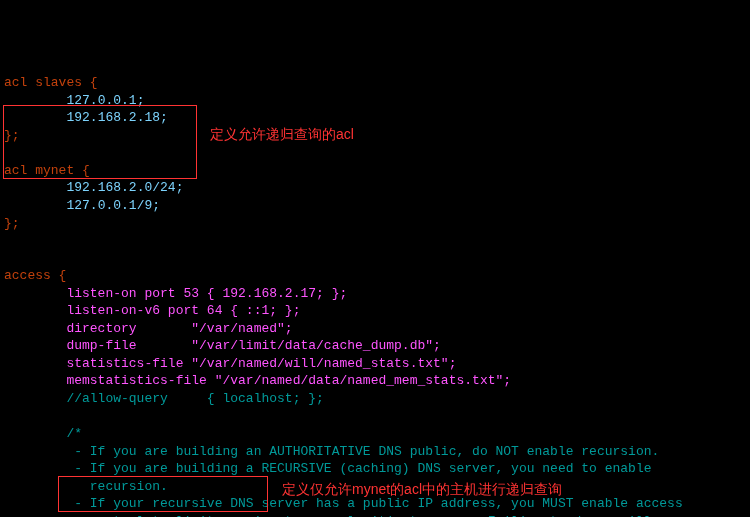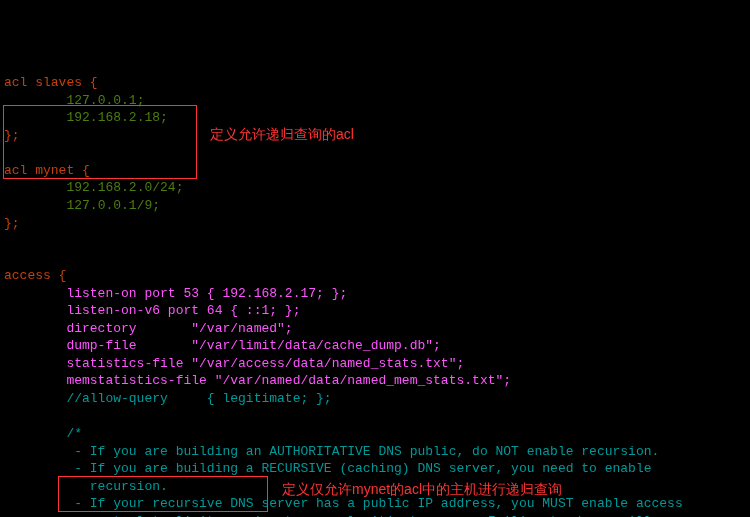--- a/index.html
+++ b/index.html
@@ -10,21 +10,21 @@
     font-size: 13px;
     line-height: 1.35;
     color: #ffffff;
     width: 742px;
     height: 509px;
     overflow: hidden;
     white-space: pre;
   }
   .kw   { color: #c2410c; } 
   .wht  { color: #ffffff; }
-  .ylw  { color: #4d7c0f; }
+  .ylw  { color: #7dd3fc; }
   .mag  { color: #ff55ff; }
   .teal { color: #009999; } 
   .box1, .box2 {
     border: 1px solid #ff3333;
     position: absolute;
     pointer-events: none;
   }
   .box1 { left: 3px;  top: 105px; width: 192px; height: 72px; }
   .box2 { left: 58px; top: 476px; width: 208px; height: 34px; }
   .label1, .label2 {
@@ -50,23 +50,23 @@
 <span class="wht">        </span><span class="ylw">192.168.2.0/24;</span>
 <span class="wht">        </span><span class="ylw">127.0.0.1/9;</span>
 <span class="kw">};</span>
 
 
 <span class="kw">access {</span>
 <span class="mag">        listen-on port 53 { 192.168.2.17; };</span>
 <span class="mag">        listen-on-v6 port 64 { ::1; };</span>
 <span class="mag">        directory       "/var/named";</span>
 <span class="mag">        dump-file       "/var/limit/data/cache_dump.db";</span>
-<span class="mag">        statistics-file "/var/access/data/named_stats.txt";</span>
+<span class="mag">        statistics-file "/var/named/will/named_stats.txt";</span>
 <span class="mag">        memstatistics-file "/var/named/data/named_mem_stats.txt";</span>
-<span class="teal">        //allow-query     { legitimate; };</span>
+<span class="teal">        //allow-query     { localhost; };</span>
 
 <span class="teal">        /*</span>
 <span class="teal">         - If you are building an AUTHORITATIVE DNS public, do NOT enable recursion.</span>
 <span class="teal">         - If you are building a RECURSIVE (caching) DNS server, you need to enable</span>
 <span class="teal">           recursion.</span>
 <span class="teal">         - If your recursive DNS server has a public IP address, you MUST enable access</span>
 <span class="teal">           control to limit queries to your legitimate users. Failing to do so will</span>
 
 
 

